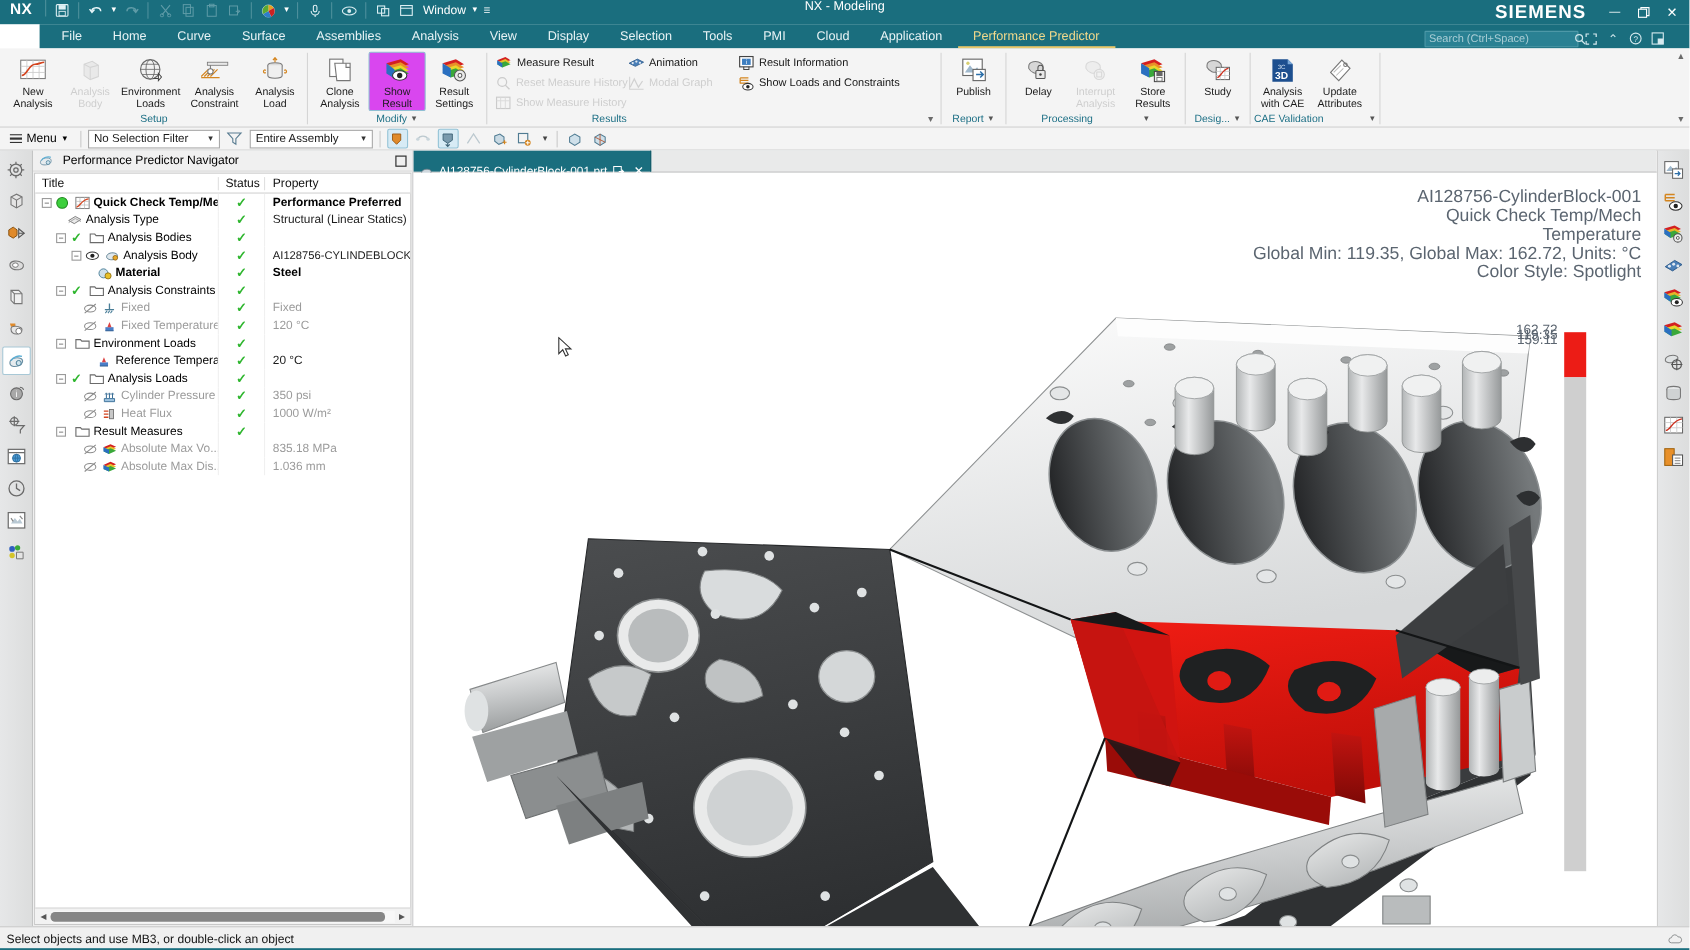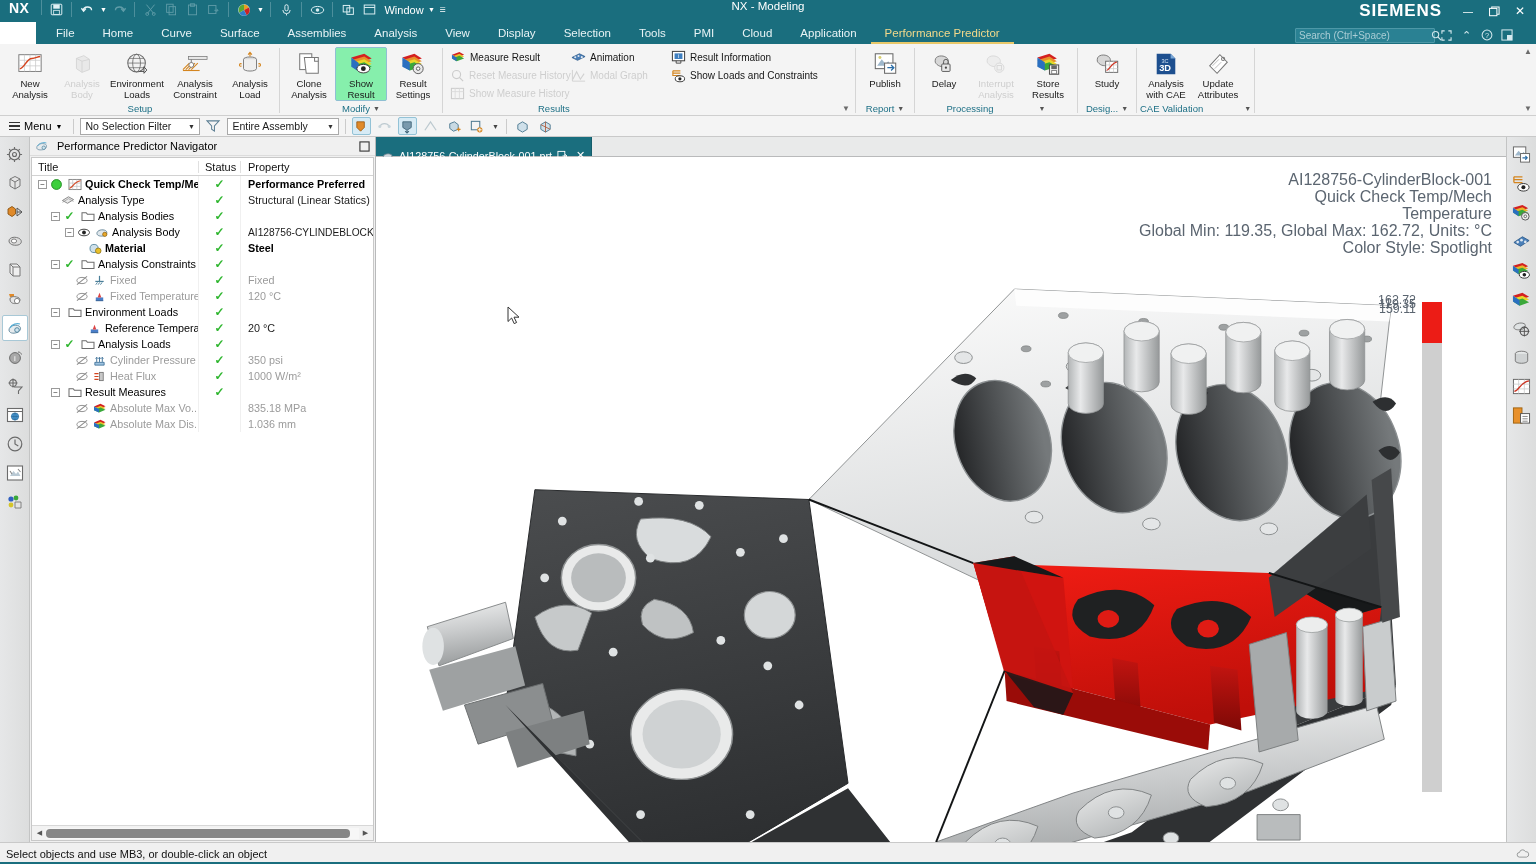--- a/index.html
+++ b/index.html
@@ -70,21 +70,21 @@
     display:flex; align-items:center; justify-content:center; gap:3px;
   }
   .rgroup-label .dd{ font-size:7px; color:#555; }
   .rgroup-divider{ width:1px; background:#d5d5d5; margin:4px 1px 2px 1px; }
 
   .rbtn{
     width:52px; display:flex; flex-direction:column; align-items:center;
     padding:2px 1px 0 1px; cursor:default; border:1px solid transparent; border-radius:2px;
   }
   .rbtn.wide{ width:58px; }
-  .rbtn.sel{ background:#86efac; border-color:#8fbfd3; }
+  .rbtn.sel{ background:#d946ef; border-color:#8fbfd3; }
   .rbtn.dis{ opacity:.42; }
   .rbtn .ic{ width:30px;height:28px; display:flex;align-items:center;justify-content:center; }
   .rbtn .lb{ font-size:9.6px; line-height:10.5px; text-align:center; color:#1a1a1a; margin-top:1px; }
   .rbtn.dis .lb{ color:#9a9a9a; }
 
   .rsmall{
     display:flex; align-items:center; gap:4px; height:17px; padding:0 3px;
     cursor:default; border:1px solid transparent; border-radius:2px;
   }
   .rsmall.dis{ opacity:.45; }

